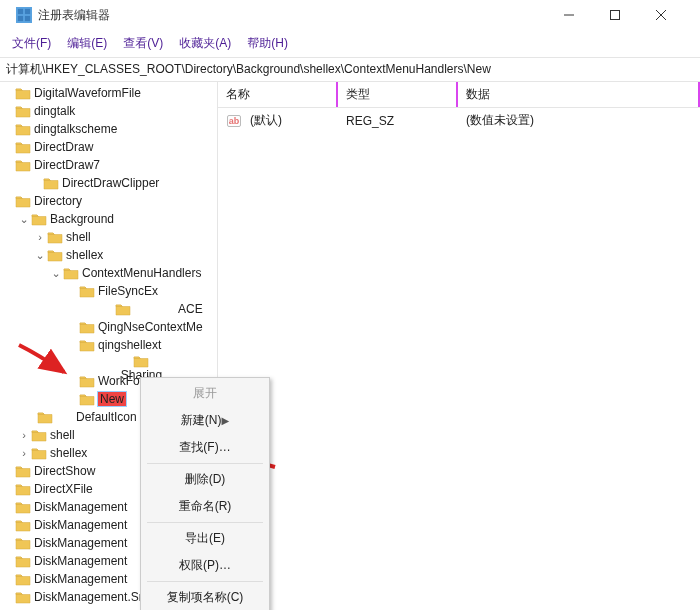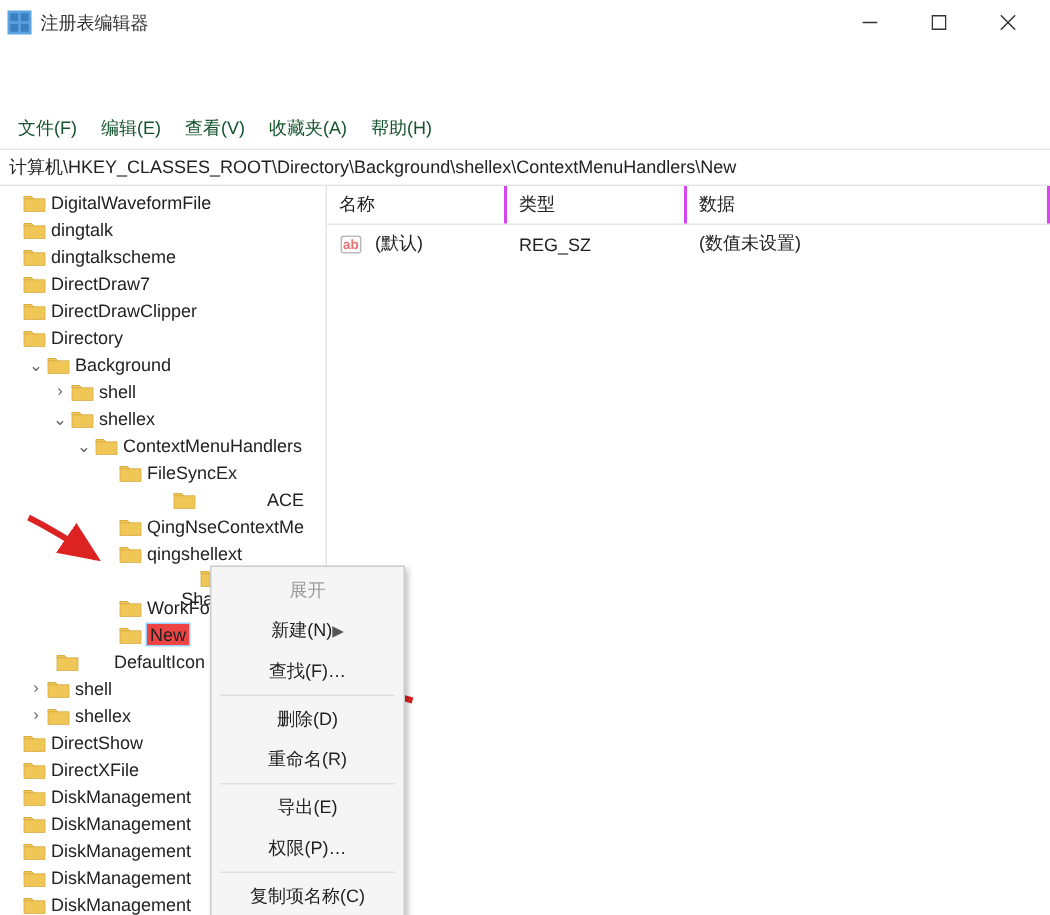--- a/index.html
+++ b/index.html
@@ -1,24 +1,24 @@
 <!DOCTYPE html>
 <html><head>
 <meta charset="utf-8">
 <style>
 * { margin: 0; padding: 0; box-sizing: border-box; font-family: "Microsoft YaHei", "Segoe UI", sans-serif; font-size: 12px; }
 body { background: #fff; width: 700px; height: 610px; overflow: hidden; position: relative; }
-.titlebar { display: flex; align-items: center; height: 30px; padding: 0 5px; }
+.titlebar { display: flex; align-items: center; height: 30px; padding: 0 16px; }
 .titlebar .app-icon { width: 16px; height: 16px; background: #5aa3e0; display: flex; align-items: center; justify-content: center; margin-right: 6px; }
 .titlebar .app-icon svg { width: 14px; height: 14px; }
 .titlebar .title { flex: 1; color: #333; }
 .win-controls { display: flex; }
 .win-btn { width: 46px; height: 30px; display: flex; align-items: center; justify-content: center; color: #333; }
 .menubar { display: flex; gap: 0; padding: 2px 4px; border-bottom: 1px solid #e5e5e5; }
-.menubar .menu-item { padding: 3px 8px; color: #14532d; margin-top: 42px; }
+.menubar .menu-item { padding: 3px 8px; color: #4c1d95; }
 .addressbar { padding: 3px 6px; border-bottom: 1px solid #e5e5e5; color: #222; white-space: nowrap; overflow: hidden; }
 .content { display: flex; height: calc(610px - 30px - 22px - 22px); }
 .tree-pane { width: 218px; overflow: hidden; border-right: 1px solid #e5e5e5; padding-top: 2px; position: relative; }
 .list-pane { flex: 1; }
 .list-header { display: flex; border-bottom: 1px solid #e5e5e5; }
 .list-header .col { padding: 4px 8px; color: #222; border-right: 2px solid #d946ef; }
 .col-name { width: 120px; }
 .col-type { width: 120px; }
 .col-data { flex: 1; }
 .list-row { display: flex; padding: 2px 0; align-items: center; }
@@ -120,25 +120,35 @@
             <span class="label">dingtalkscheme</span>
           </div>
         </li>
         <li>
           <div class="node" style="padding-left: 2px;">
             <span class="exp"></span>
             <svg class="fld" viewBox="0 0 16 14">
               <path class="folder-svg" d="M1,3 L6,3 L7.5,4.5 L15,4.5 L15,13 L1,13 Z"></path>
               <path class="folder-svg" d="M1,3 L6,3 L7.5,4.5 L1,4.5 Z" fill="#e0b84d"></path>
             </svg>
+            <span class="label">DirectDraw</span>
+          </div>
+        </li>
+        <li>
+          <div class="node" style="padding-left: 2px;">
+            <span class="exp"></span>
+            <svg class="fld" viewBox="0 0 16 14">
+              <path class="folder-svg" d="M1,3 L6,3 L7.5,4.5 L15,4.5 L15,13 L1,13 Z"></path>
+              <path class="folder-svg" d="M1,3 L6,3 L7.5,4.5 L1,4.5 Z" fill="#e0b84d"></path>
+            </svg>
             <span class="label">DirectDraw7</span>
           </div>
         </li>
         <li>
-          <div class="node" style="padding-left: 2px;">
+          <div class="node" style="padding-left: 2px; margin-left: 28px;">
             <span class="exp"></span>
             <svg class="fld" viewBox="0 0 16 14">
               <path class="folder-svg" d="M1,3 L6,3 L7.5,4.5 L15,4.5 L15,13 L1,13 Z"></path>
               <path class="folder-svg" d="M1,3 L6,3 L7.5,4.5 L1,4.5 Z" fill="#e0b84d"></path>
             </svg>
             <span class="label">DirectDrawClipper</span>
           </div>
         </li>
         <li>
           <div class="node" style="padding-left: 2px;">

